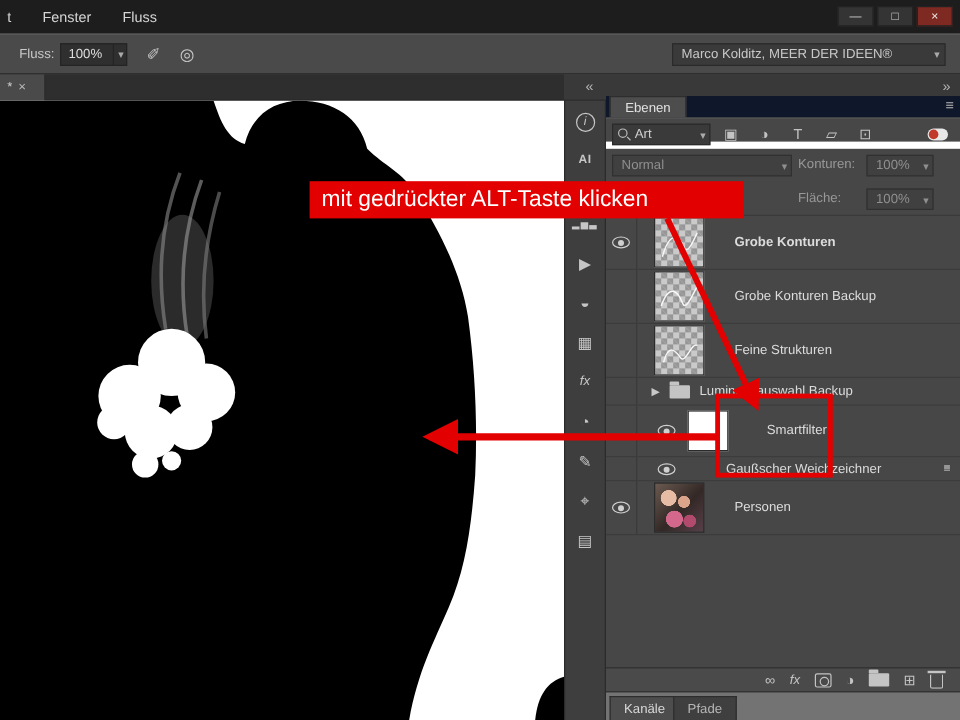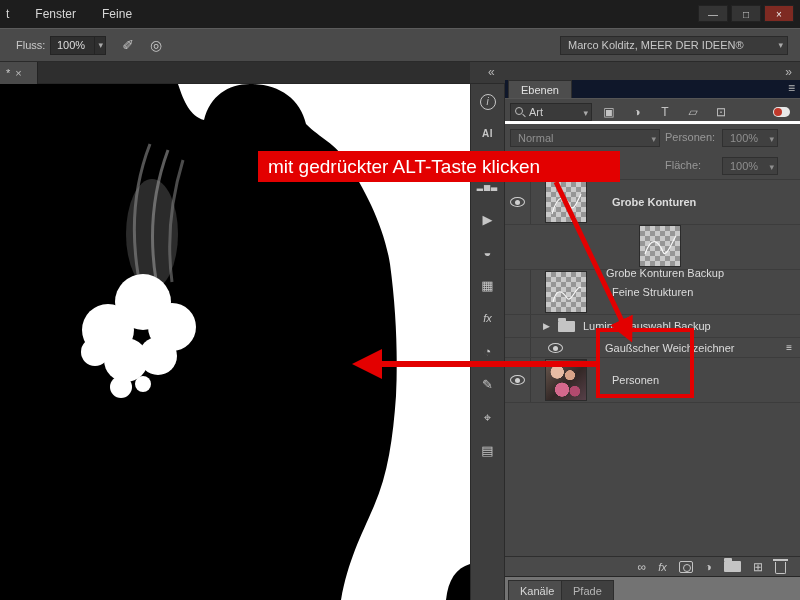--- a/index.html
+++ b/index.html
@@ -72,21 +72,21 @@
   .layers-panel { position:absolute; left:505px; top:84px; width:295px; height:516px;
                   background:#474747; }
   .panel-tabbar { position:absolute; left:0; top:-4px; width:295px; height:18px;
                   background:#0f172a; }
   .panel-tab { position:absolute; left:3px; top:0; height:18px; background:#4d4d4d;
                color:#e2e2e2; font-size:11px; line-height:18px; padding:0 12px;
                border:1px solid #2d2d2d; border-bottom:none; }
   .panel-menu { position:absolute; right:5px; top:1px; color:#b8b8b8; font-size:12px; }
 
   .filter-row { position:absolute; left:0; top:14px; width:295px; height:26px;
-                background:#474747; border-bottom:3px solid #ffffff;
+                background:#474747; border-bottom:6px solid #ffffff;
                 border-top:1px solid #555; }
   .kind-dd { position:absolute; left:5px; top:4px; width:82px; height:18px;
              background:#3a3a3a; border:1px solid #2a2a2a; color:#cfcfcf;
              font-size:11px; line-height:16px; padding-left:18px; }
   .kind-dd .mag { position:absolute; left:4px; top:3px; width:8px; height:8px;
                   border:1px solid #bbb; border-radius:50%; }
   .kind-dd .mag::after { content:''; position:absolute; left:6px; top:7px; width:4px;
                          height:1px; background:#bbb; transform:rotate(45deg); }
   .kind-dd .chev { position:absolute; right:3px; top:1px; font-size:9px; color:#aaa; }
   .filter-btns { position:absolute; left:92px; top:4px; display:flex; gap:4px; }
@@ -177,21 +177,21 @@
               z-index:40; pointer-events:none; }
 </style>
 </head>
 <body>
 
 <div class="app">
 
   <div class="menubar">
     <span class="menu-item">t</span>
     <span class="menu-item">Fenster</span>
-    <span class="menu-item">Feine</span>
+    <span class="menu-item">Fluss</span>
     <div class="win-controls">
       <span class="win-btn">—</span>
       <span class="win-btn">□</span>
       <span class="win-btn close">×</span>
     </div>
   </div>
 
   <div class="optionsbar">
     <span class="opt-label">Fluss:</span>
     <div class="opt-input">
@@ -275,21 +275,21 @@
         <span class="filter-btn">⊡</span>
       </div>
       <span class="filter-toggle"></span>
     </div>
 
     <div class="blend-row">
       <div class="blend-dd">
         <span>Normal</span>
         <span class="chev">▾</span>
       </div>
-      <span class="dim-label" style="left:160px; top:7px;">Personen:</span>
+      <span class="dim-label" style="left:160px; top:7px;">Konturen:</span>
       <div class="val-box" style="left:217px; top:5px;">
         <span>100%</span>
         <span class="chev">▾</span>
       </div>
     </div>
 
     <div class="lock-row">
       <span class="dim-label" style="left:160px; top:7px;">Fläche:</span>
       <div class="val-box" style="left:217px; top:5px;">
         <span>100%</span>
@@ -304,21 +304,21 @@
           <span class="eye"></span>
         </div>
         <div class="thumb checker" style="margin-left:14px;">
           <svg viewBox="0 0 40 40" width="40" height="40">
               <path d="M6,32 C12,10 20,14 24,24 C27,31 32,18 35,12" fill="none" stroke="#f8f8f8" stroke-width="1.2"></path>
             </svg>
         </div>
         <span class="layer-name" style="margin-left:25px;">Grobe Konturen</span>
       </div>
 
-      <div class="layer-row" style="height:45px;flex-direction:column;">
+      <div class="layer-row" style="height:45px;">
         <div class="eye-col"></div>
         <div class="thumb checker" style="margin-left:14px;">
           <svg viewBox="0 0 40 40" width="40" height="40">
               <path d="M5,28 C12,8 19,16 23,26 C26,33 33,14 36,10" fill="none" stroke="#f8f8f8" stroke-width="1.2"></path>
             </svg>
         </div>
         <span class="layer-name" style="margin-left:25px;">Grobe Konturen Backup</span>
       </div>
 
       <div class="layer-row" style="height:45px;">
@@ -332,20 +332,26 @@
       </div>
 
       <div class="layer-row" style="height:23px;">
         <div class="eye-col"></div>
         <span class="tri" style="margin-left:12px;">▶</span>
         <span class="folder-ic" style="margin-left:8px;"></span>
         <span class="layer-name" style="margin-left:8px;">Luminanzauswahl Backup</span>
       </div>
 
 
+      <div class="layer-row" style="height:43px;">
+        <div class="eye-col"></div>
+        <span class="eye" style="margin-left:17px;"></span>
+        <div class="thumb sm white-thumb" style="margin-left:10px;"></div>
+        <span class="layer-name" style="margin-left:32px;">Smartfilter</span>
+      </div>
 
       <div class="layer-row" style="height:20px;">
         <div class="eye-col"></div>
         <span class="eye" style="margin-left:17px;"></span>
         <span class="layer-name" style="margin-left:42px;">Gaußscher Weichzeichner</span>
         <span class="right-ic">≡</span>
       </div>
 
       <div class="layer-row" style="height:45px;">
         <div class="eye-col">

